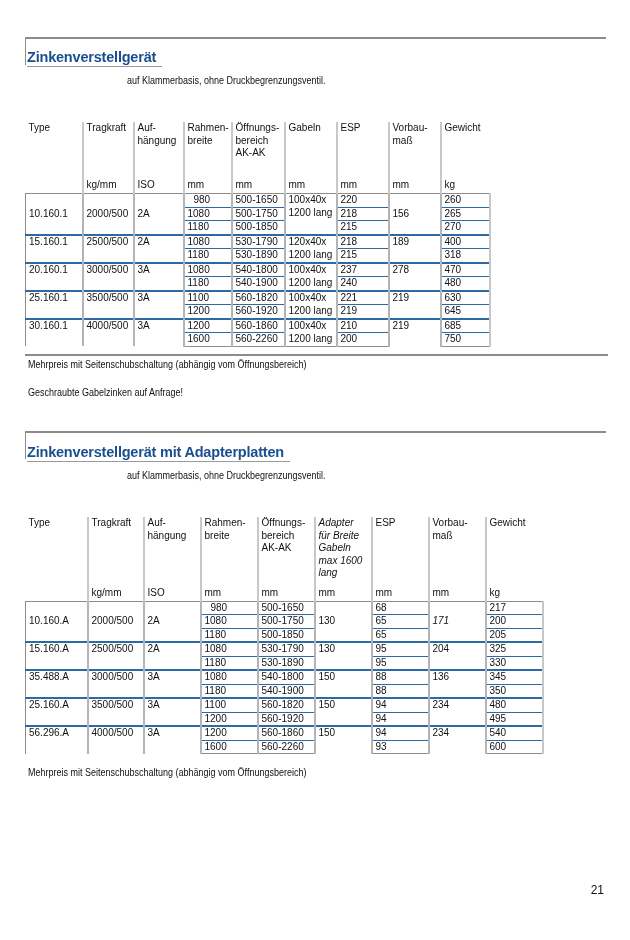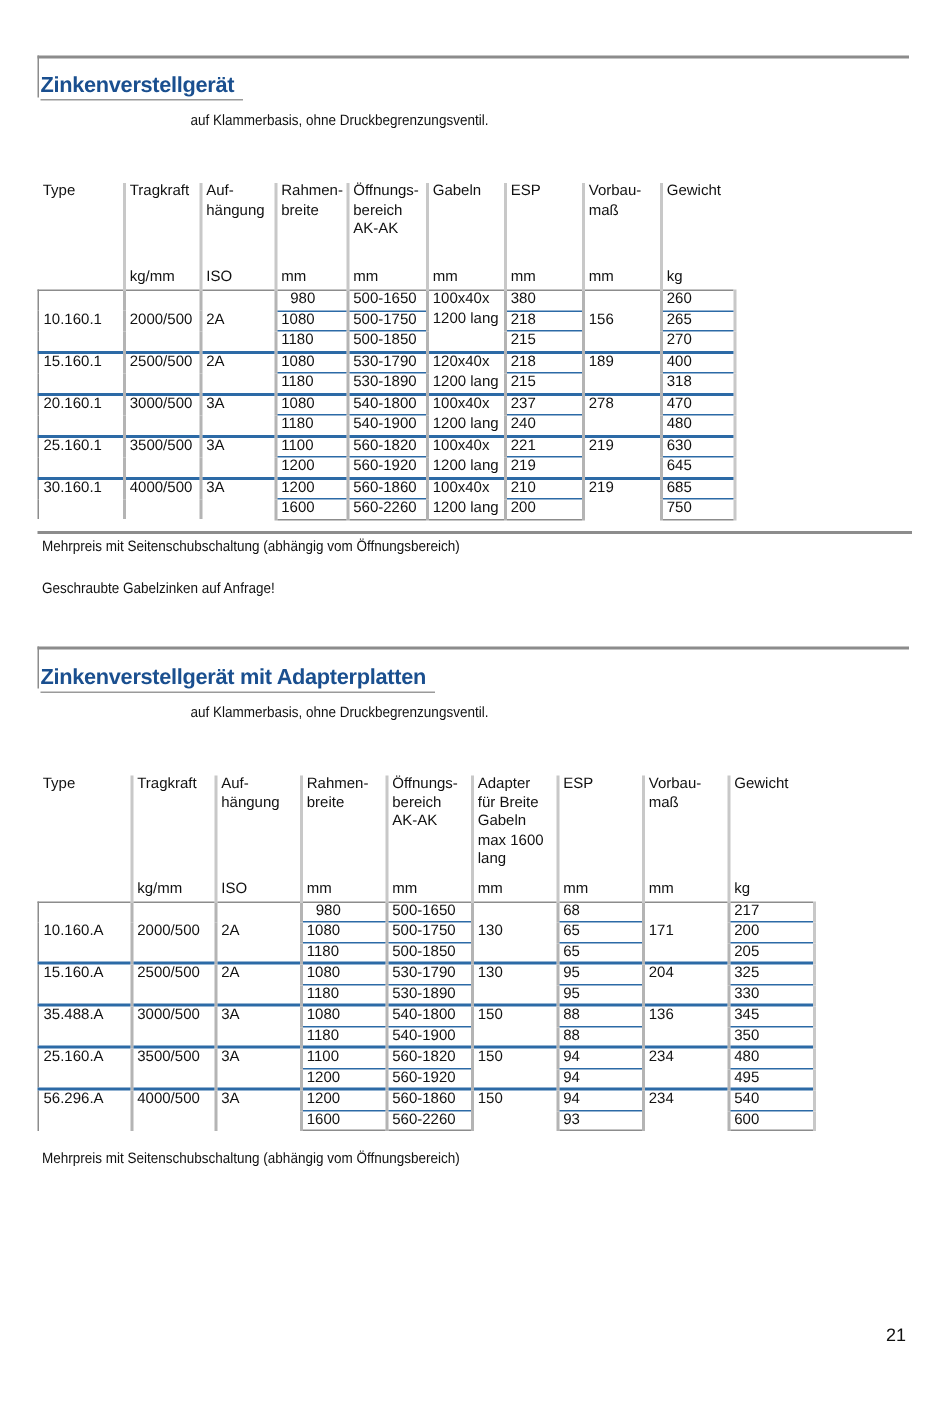--- a/index.html
+++ b/index.html
@@ -77,21 +77,21 @@
       </tr>
   </thead>
   <tbody>
       <tr class="first-row">
         <td class="first" rowspan="3" style="vertical-align: middle;">10.160.1</td>
         <td rowspan="3" style="vertical-align: middle;">2000/500</td>
         <td rowspan="3" style="vertical-align: middle;">2A</td>
         <td class="ul" style="padding-left: 9px;">980</td>
         <td class="ul">500-1650</td>
         <td>100x40x</td>
-        <td class="ul">380</td>
+        <td class="ul">220</td>
         <td rowspan="3" style="vertical-align: middle;">156</td>
         <td class="lastcol ul">260</td>
       </tr>
       <tr class="">
         <td class="ul">1080</td>
         <td class="ul">500-1750</td>
         <td>1200 lang</td>
         <td class="ul">218</td>
         <td class="lastcol ul">265</td>
       </tr>
@@ -201,21 +201,21 @@
     <tr class="heads">
         <th class="first" style="white-space: pre-line; line-height: 12.5px; height: 62px;">Type</th>
         <th style="white-space: pre-line; line-height: 12.5px; height: 62px;">Tragkraft</th>
         <th style="white-space: pre-line; line-height: 12.5px; height: 62px;">Auf-
 hängung</th>
         <th style="white-space: pre-line; line-height: 12.5px; height: 62px;">Rahmen-
 breite</th>
         <th style="white-space: pre-line; line-height: 12.5px; height: 62px;">Öffnungs-
 bereich
 AK-AK</th>
-        <th style="white-space: pre-line; line-height: 12.5px; height: 62px;">Adapter
+        <th style="white-space: pre-line; line-height: 12.5px; height: 62px; font-style: italic;">Adapter
 für Breite
 Gabeln
 max 1600
 lang</th>
         <th style="white-space: pre-line; line-height: 12.5px; height: 62px;">ESP</th>
         <th style="white-space: pre-line; line-height: 12.5px; height: 62px;">Vorbau-
 maß</th>
         <th style="white-space: pre-line; line-height: 12.5px; height: 62px;">Gewicht</th>
       </tr>
     <tr class="units">
@@ -232,21 +232,21 @@
   </thead>
   <tbody>
       <tr class="first-row">
         <td class="first" rowspan="3" style="vertical-align: middle;">10.160.A</td>
         <td rowspan="3" style="vertical-align: middle;">2000/500</td>
         <td rowspan="3" style="vertical-align: middle;">2A</td>
         <td class="ul" style="padding-left: 9px;">980</td>
         <td class="ul">500-1650</td>
         <td rowspan="3" style="vertical-align: middle;">130</td>
         <td class="ul">68</td>
-        <td rowspan="3" style="vertical-align: middle;">171</td>
+        <td rowspan="3" style="vertical-align: middle; font-style: italic;">171</td>
         <td class="lastcol ul">217</td>
       </tr>
       <tr class="">
         <td class="ul">1080</td>
         <td class="ul">500-1750</td>
         <td class="ul">65</td>
         <td class="lastcol ul">200</td>
       </tr>
       <tr class="">
         <td>1180</td>

